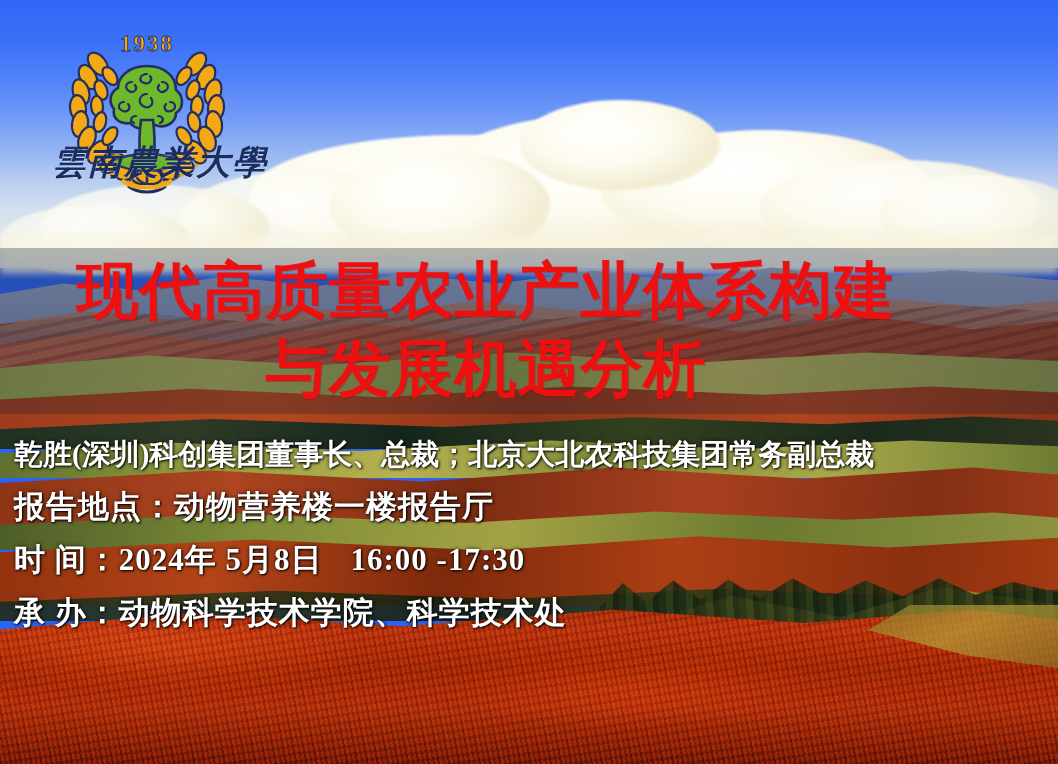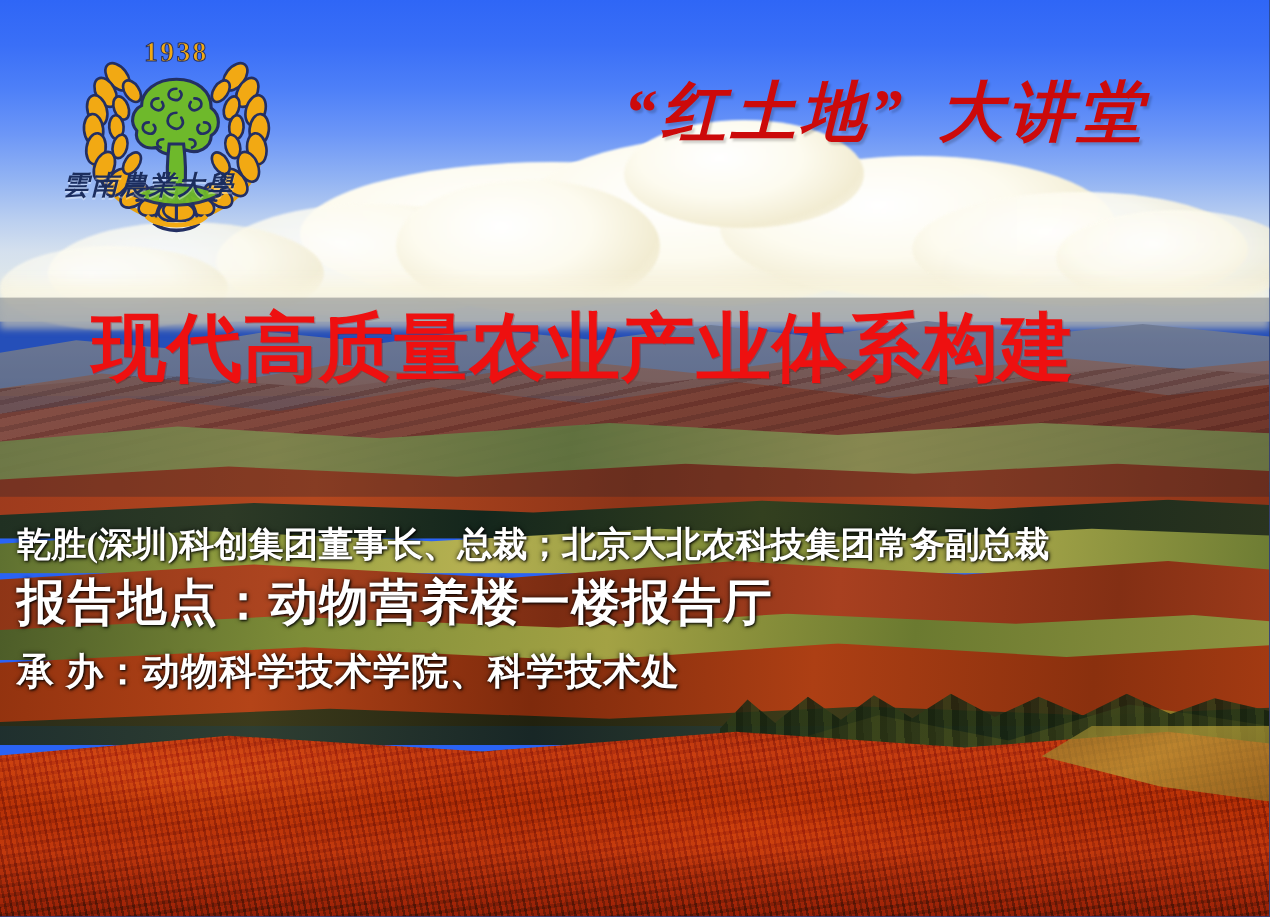--- a/index.html
+++ b/index.html
@@ -170,21 +170,21 @@
     position:absolute;left:0;top:248px;width:1058px;height:166px;
     background:rgba(28,32,46,.30);
   }
 
   
   .logo{position:absolute;left:52px;top:24px;width:190px;height:180px;}
   .logo-name{
     position:absolute;left:52px;top:140px;width:200px;height:46px;
     color:#1b2d5e;
     font-family:"Liberation Serif","DejaVu Serif",serif;
-    font-size:22px;font-weight:700;letter-spacing:2px;
+    font-size:34px;font-weight:700;letter-spacing:2px;
     font-style:italic;
     text-shadow:0 1px 0 rgba(255,255,255,.35);
     white-space:nowrap;
   }
 
   
   .series{
     position:absolute;left:520px;top:58px;
     width:500px;height:90px;
     color:#cc0a0a;
@@ -217,21 +217,21 @@
     font-family:"Liberation Serif","DejaVu Serif",serif;
     font-weight:700;
   }
   .info .line{
     display:block;
     white-space:nowrap;
     text-shadow:0 0 4px rgba(0,0,0,.75), 1px 1px 2px rgba(0,0,0,.9);
   }
   .l-speaker{font-size:31px;line-height:52px;letter-spacing:1px;}
   .l-affil  {font-size:29px;line-height:52px;letter-spacing:0px;}
-  .l-place  {font-size:41px;line-height:53px;letter-spacing:1px;font-family:Liberation Mono, monospace;}
+  .l-place  {font-size:31px;line-height:53px;letter-spacing:1px;}
   .l-time   {font-size:31px;line-height:53px;letter-spacing:1px;}
   .l-host   {font-size:31px;line-height:54px;letter-spacing:1px;}
   .sp{display:inline-block;width:14px;}
 </style>
 </head>
 <body>
 
 <div id="poster">
 
   <div class="sky"></div>
@@ -356,37 +356,38 @@
                  C120 144 106 147 95 147 C84 147 70 144 58 138 Z" fill="#6eb92b" stroke="#232f63" stroke-width="2.4" opacity="0.95"></path>
       </g>
 
       <path d="M76 162 C86 170 104 170 114 162" fill="none" stroke="#232f63" stroke-width="3"></path>
       <path d="M70 156 C80 166 110 166 120 156" fill="none" stroke="#f2a913" stroke-width="4"></path>
     </svg>
   </div>
 
   <div class="logo-name">雲南農業大學</div>
 
-  <div class="series">
-    <span>“</span><span>红土地</span><span>”</span><span class="gap"></span><span>大讲堂</span>
-  </div>
 
   <div class="maintitle">
     <span class="l1">现代高质量农业产业体系构建</span>
+    <span class="l2">与发展机遇分析</span>
   </div>
 
   <div class="info">
 
 
     <span class="line l-affil">乾胜(深圳)科创集团董事长、总裁；北京大北农科技集团常务副总裁</span>
 
     <span class="line l-place">
       <span>报告地点：</span><span>动物营养楼一楼报告厅</span>
     </span>
 
+    <span class="line l-time">
+      <span>时 间：</span><span>2024年 5月8日</span><span class="sp"></span><span class="sp"></span><span>16:00 -17:30</span>
+    </span>
 
     <span class="line l-host">
       <span>承 办：</span><span>动物科学技术学院、科学技术处</span>
     </span>
 
   </div>
 
 </div>
 
 </body></html>

